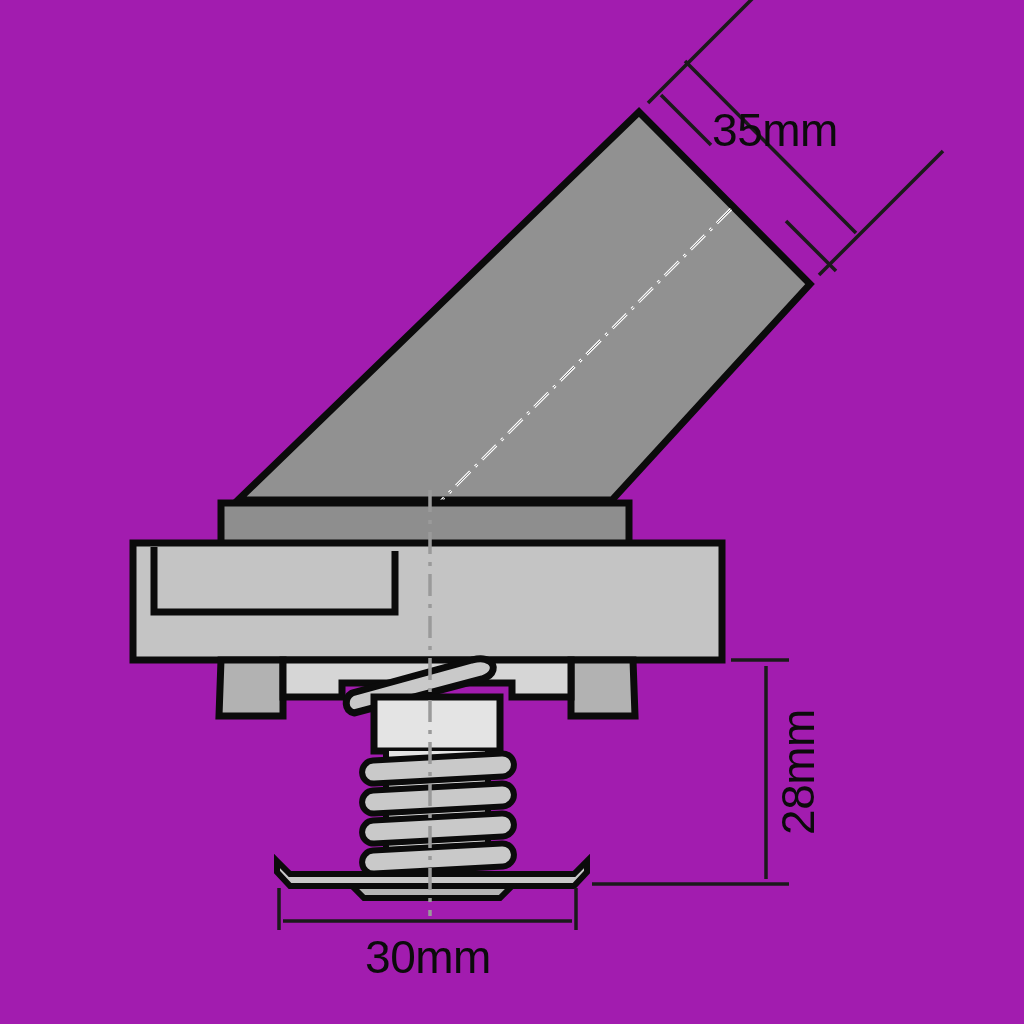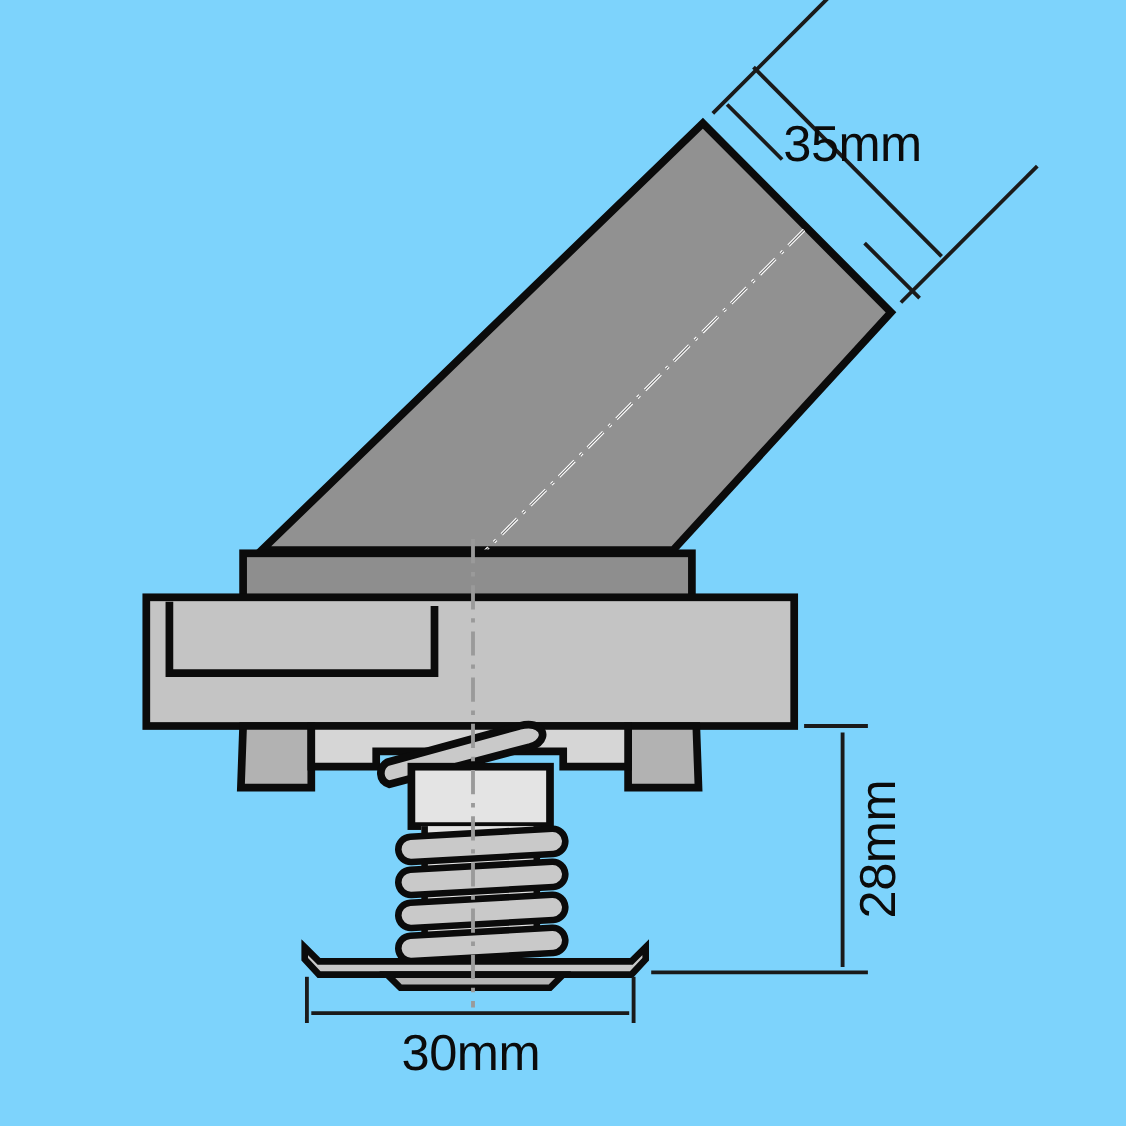--- a/index.html
+++ b/index.html
@@ -8,21 +8,21 @@
     padding: 0;
     background: #ffffff;
   }
   body {
     font-family: "Liberation Sans", sans-serif;
   }
   #stage {
     position: relative;
     width: 1024px;
     height: 1024px;
-    background: #7dd3fc;
+    background: #a21caf;
     overflow: hidden;
   }
   #drawing {
     position: absolute;
     left: 0;
     top: 0;
     width: 1024px;
     height: 1024px;
     display: block;
   }

